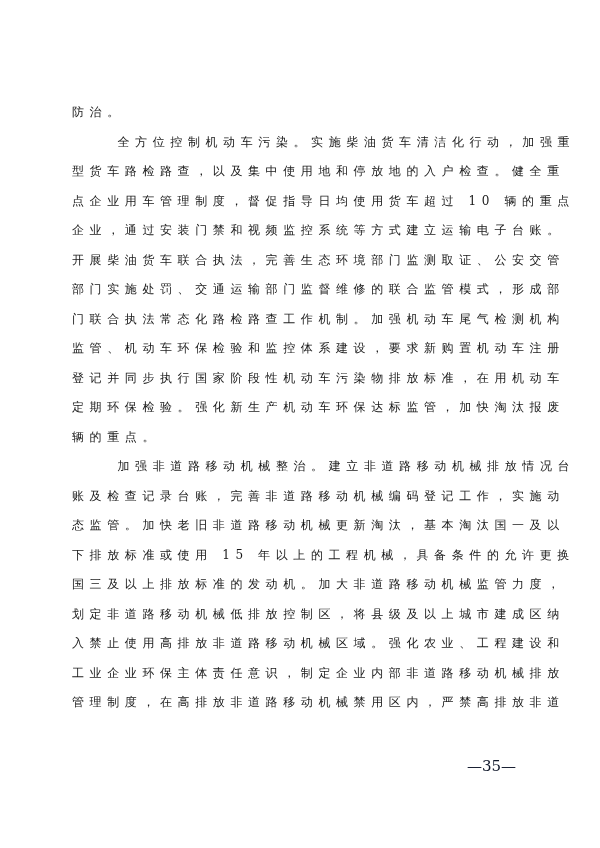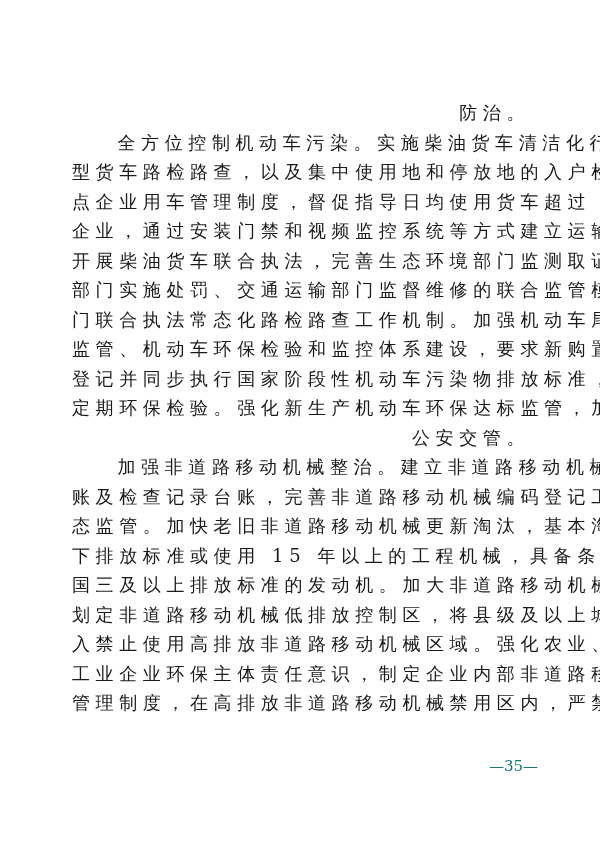--- a/index.html
+++ b/index.html
@@ -1,43 +1,43 @@
 <!DOCTYPE html>
 <html><head>
 <meta charset="utf-8">
 <style>
   html, body { margin: 0; padding: 0; background: #ffffff; }
   body { width: 600px; height: 848px; position: relative; overflow: hidden;
          font-family: "DejaVu Serif", "Liberation Serif", serif; color: #1a1a1a; }
   .page { position: absolute; left: 72px; top: 98px; width: 458px; }
-  .line { height: 29.5px; line-height: 29.5px; font-size: 18px; white-space: nowrap;
-          letter-spacing: 5.6px; text-align: right; }
+  .line { height: 29.5px; line-height: 29.5px; font-size: 12px; white-space: nowrap;
+          letter-spacing: 5.6px; }
   .indent { padding-left: 45.5px; }
-  .page-number { position: absolute; left: 489px; top: 757px; font-size: 15px;
-                 font-family: "DejaVu Serif", "Liberation Serif", serif; color: #0f766e; letter-spacing: 0px; }
+  .page-number { position: absolute; left: 467px; top: 757px; font-size: 15px;
+                 font-family: "DejaVu Serif", "Liberation Serif", serif; color: #0f172a; letter-spacing: 0px; }
 </style>
 </head>
 <body>
 
 <div class="page">
   <div>
     <div class="line">防治。</div>
   </div>
   <div>
     <div class="line indent">全方位控制机动车污染。实施柴油货车清洁化行动，加强重</div>
     <div class="line">型货车路检路查，以及集中使用地和停放地的入户检查。健全重</div>
     <div class="line">点企业用车管理制度，督促指导日均使用货车超过 10 辆的重点</div>
     <div class="line">企业，通过安装门禁和视频监控系统等方式建立运输电子台账。</div>
     <div class="line">开展柴油货车联合执法，完善生态环境部门监测取证、公安交管</div>
     <div class="line">部门实施处罚、交通运输部门监督维修的联合监管模式，形成部</div>
     <div class="line">门联合执法常态化路检路查工作机制。加强机动车尾气检测机构</div>
     <div class="line">监管、机动车环保检验和监控体系建设，要求新购置机动车注册</div>
     <div class="line">登记并同步执行国家阶段性机动车污染物排放标准，在用机动车</div>
     <div class="line">定期环保检验。强化新生产机动车环保达标监管，加快淘汰报废</div>
-    <div class="line">公安交管。</div>
+    <div class="line">辆的重点。</div>
   </div>
   <div>
     <div class="line indent">加强非道路移动机械整治。建立非道路移动机械排放情况台</div>
     <div class="line">账及检查记录台账，完善非道路移动机械编码登记工作，实施动</div>
     <div class="line">态监管。加快老旧非道路移动机械更新淘汰，基本淘汰国一及以</div>
     <div class="line">下排放标准或使用 15 年以上的工程机械，具备条件的允许更换</div>
     <div class="line">国三及以上排放标准的发动机。加大非道路移动机械监管力度，</div>
     <div class="line">划定非道路移动机械低排放控制区，将县级及以上城市建成区纳</div>
     <div class="line">入禁止使用高排放非道路移动机械区域。强化农业、工程建设和</div>
     <div class="line">工业企业环保主体责任意识，制定企业内部非道路移动机械排放</div>

